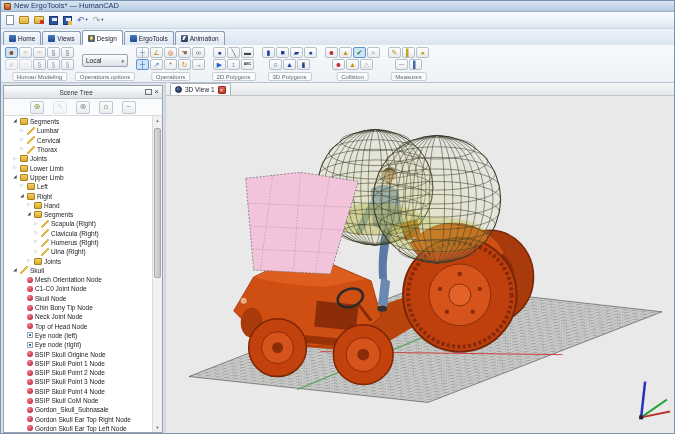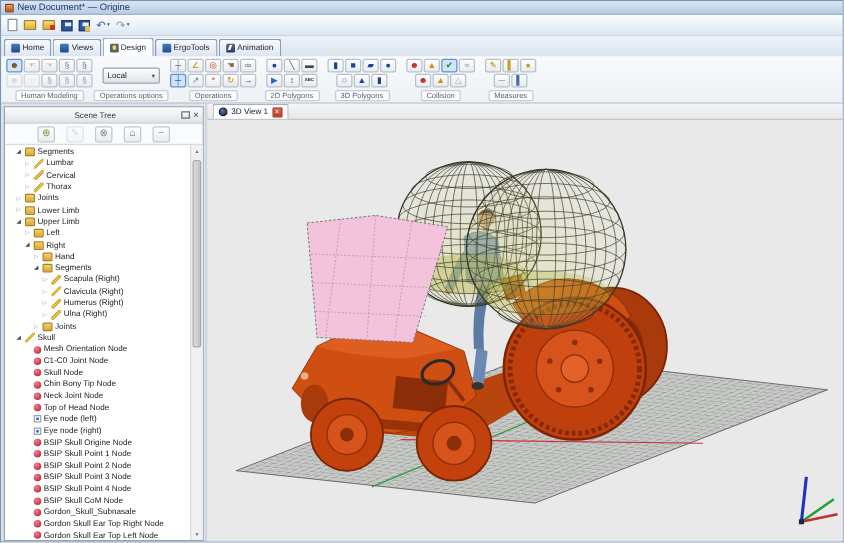--- a/index.html
+++ b/index.html
@@ -82,21 +82,21 @@
 .vclose::after{content:"×"}
 .canvas{flex:1;position:relative;background:#e9e9e9;min-height:0}
 .canvas svg{display:block;width:100%;height:100%}
 </style>
 </head>
 <body>
 
 <div id="win">
   <div class="titlebar">
     <span class="appicon"></span>
-    <span class="title">New Document* — Origine</span>
+    <span class="title">New ErgoTools* — HumanCAD</span>
   </div>
 
   <div class="qatoolbar">
       <div class="qab">
         <span class="qi qi-page"></span>
       </div>
       <div class="qab">
         <span class="qi qi-folder"></span>
       </div>
       <div class="qab">

